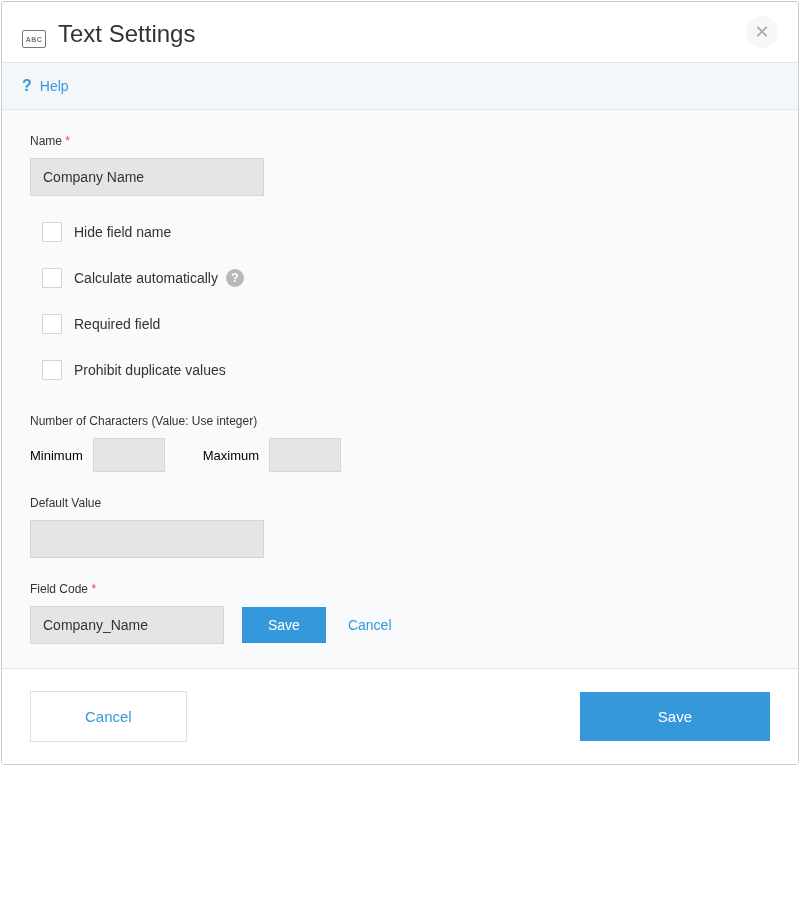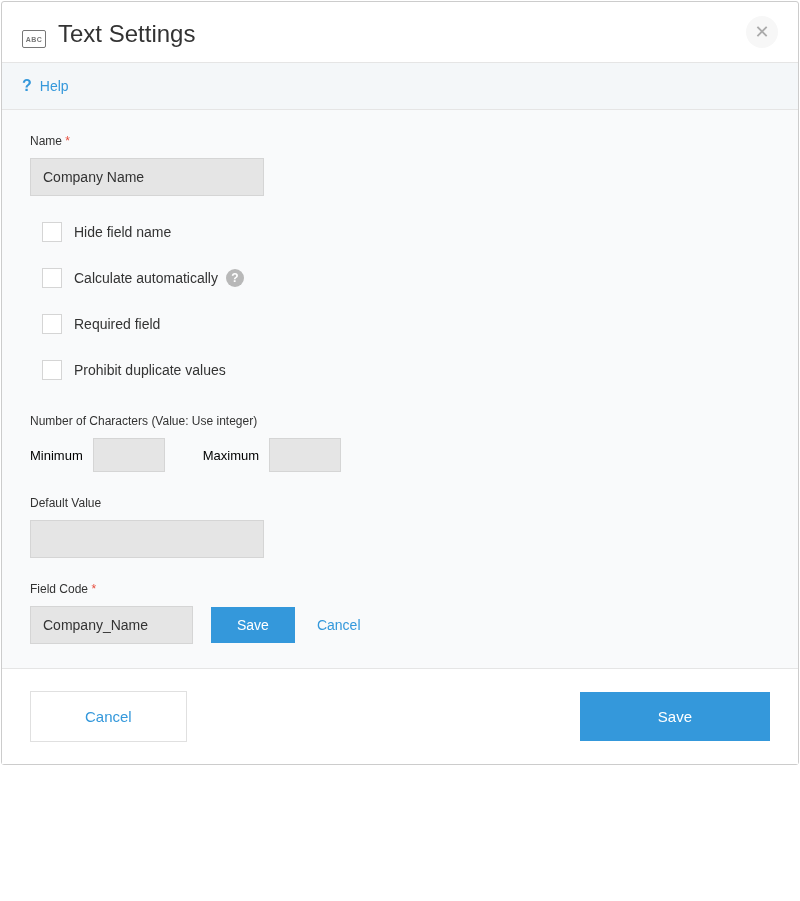--- a/index.html
+++ b/index.html
@@ -92,21 +92,21 @@
     </div>
 
     <div class="field-group">
       <label class="field-label">Default Value</label>
       <input type="text" class="input-text" value="" style="">
     </div>
 
     <div class="field-group" style="margin-bottom:4px;">
       <label class="field-label"><span>Field Code</span> <span class="req">*</span></label>
       <div class="fieldcode-row">
-        <input type="text" class="input-text" style="width: 163px;" value="Company_Name">
+        <input type="text" class="input-text" style="width: 194px;" value="Company_Name">
         <button class="btn btn-primary small">Save</button>
         <button class="btn btn-link">Cancel</button>
       </div>
     </div>
 
   </div>
 
   <div class="dialog-footer">
     <button class="btn-cancel">Cancel</button>
     <button class="btn-save">Save</button>

